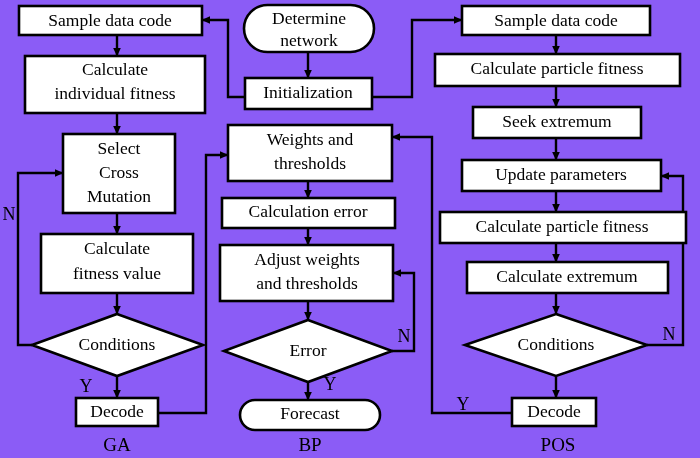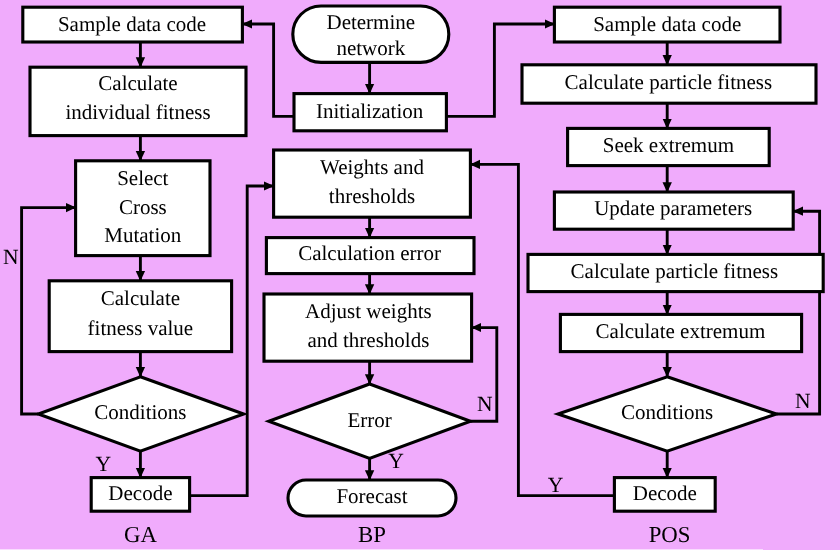--- a/index.html
+++ b/index.html
@@ -1,19 +1,19 @@
 <!DOCTYPE html>
 <html><head>
 <meta charset="utf-8">
 <style>
   html,body{margin:0;padding:0;background:#ffffff;}
   #canvas{
     position:relative;
     width:700px;height:458px;
-    background:#f0abfc;
+    background:#8b5cf6;
     font-family:"Liberation Serif","DejaVu Serif",serif;
     overflow:hidden;
   }
   svg#flow{position:absolute;top:0;left:0;width:700px;height:458px;}
   .node-rect{fill:#ffffff;stroke:#000000;stroke-width:2.6;}
   .node-round{fill:#ffffff;stroke:#000000;stroke-width:2.6;}
   .node-diamond{fill:#ffffff;stroke:#000000;stroke-width:2.6;stroke-linejoin:miter;}
   .edge{fill:none;stroke:#000000;stroke-width:2.4;stroke-linecap:butt;stroke-linejoin:miter;}
   .nodetext{
     fill:#000000;

